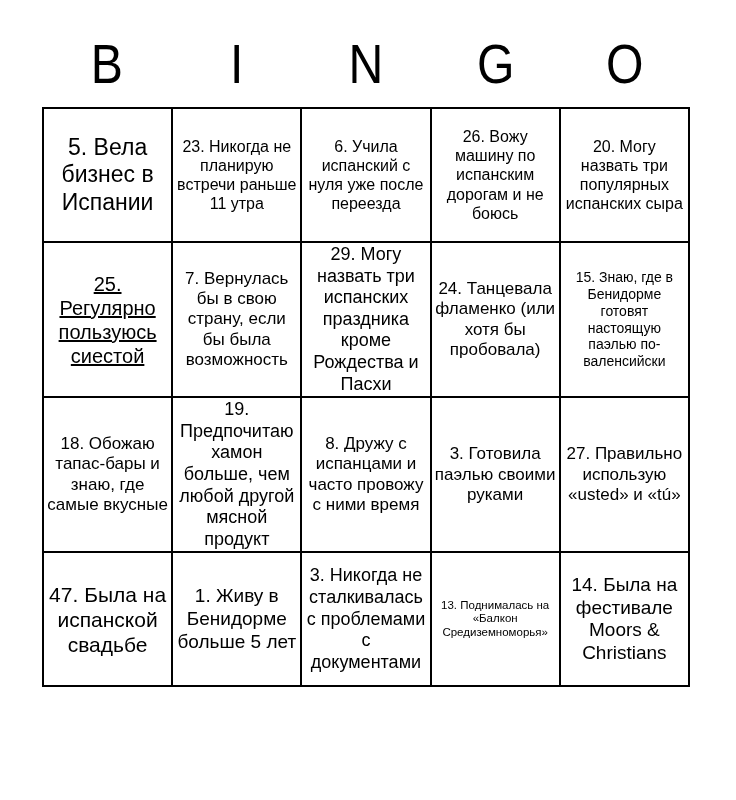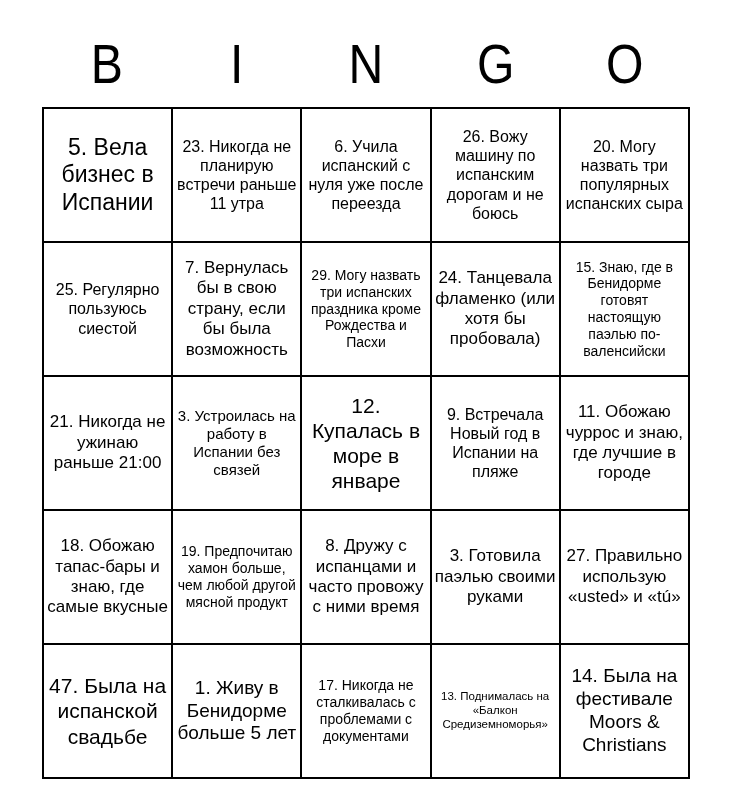--- a/index.html
+++ b/index.html
@@ -47,28 +47,28 @@
     height: 130px;
     text-align: center;
     vertical-align: middle;
     padding: 1px 3px;
     line-height: 1.2;
     overflow: hidden;
     color: #000000;
     background: #ffffff;
   }
   .fs11 { font-size: 11.5px; border-radius: 31px; }
-  .fs13 { font-size: 14px; }
+  .fs13 { font-size: 18px; }
   .fs14 { font-size: 14px; }
   .fs15 { font-size: 15px; }
   .fs16 { font-size: 16px; }
   .fs17 { font-size: 17px; }
   .fs18 { font-size: 17px; }
   .fs19 { font-size: 19px; }
-  .fs20 { font-size: 16px; }
+  .fs20 { font-size: 20px; text-decoration: underline; }
   .fs21 { font-size: 21px; line-height: 1.18; }
   .fs23 { font-size: 23px; line-height: 1.18; }
 </style>
 </head>
 <body>
 
 <div class="page">
 
   <div class="bingo-title">
     <span class="letter">B</span>
@@ -88,36 +88,29 @@
         <td class="cell fs16">20. Могу назвать три популярных испанских сыра</td>
       </tr>
       <tr>
         <td class="cell fs20">25. Регулярно пользуюсь сиестой</td>
         <td class="cell fs17">7. Вернулась бы в свою страну, если бы была возможность</td>
         <td class="cell fs13">29. Могу назвать три испанских праздника кроме Рождества и Пасхи</td>
         <td class="cell fs18">24. Танцевала фламенко (или хотя бы пробовала)</td>
         <td class="cell fs14">15. Знаю, где в Бенидорме готовят настоящую паэлью по-валенсийски</td>
       </tr>
       <tr>
-        <td class="cell fs17">21. Никогда не ужинаю раньше 21:00</td>
-        <td class="cell fs15">3. Устроилась на работу в Испании без связей</td>
-        <td class="cell fs21">12. Купалась в море в январе</td>
-        <td class="cell fs16">9. Встречала Новый год в Испании на пляже</td>
-        <td class="cell fs17">11. Обожаю чуррос и знаю, где лучшие в городе</td>
-      </tr>
-      <tr>
         <td class="cell fs17">18. Обожаю тапас-бары и знаю, где самые вкусные</td>
         <td class="cell fs13">19. Предпочитаю хамон больше, чем любой другой мясной продукт</td>
         <td class="cell fs17">8. Дружу с испанцами и часто провожу с ними время</td>
         <td class="cell fs17">3. Готовила паэлью своими руками</td>
         <td class="cell fs17">27. Правильно использую «usted» и «tú»</td>
       </tr>
       <tr>
         <td class="cell fs21">47. Была на испанской свадьбе</td>
         <td class="cell fs19">1. Живу в Бенидорме больше 5 лет</td>
-        <td class="cell fs13">17. Никогда не сталкивалась с проблемами с документами</td>
+        <td class="cell fs13">3. Никогда не сталкивалась с проблемами с документами</td>
         <td class="cell fs11">13. Поднималась на «Балкон Средиземноморья»</td>
         <td class="cell fs19">14. Была на фестивале Moors &amp; Christians</td>
       </tr>
     </tbody>
   </table>
 
 </div>
 
 </body></html>

